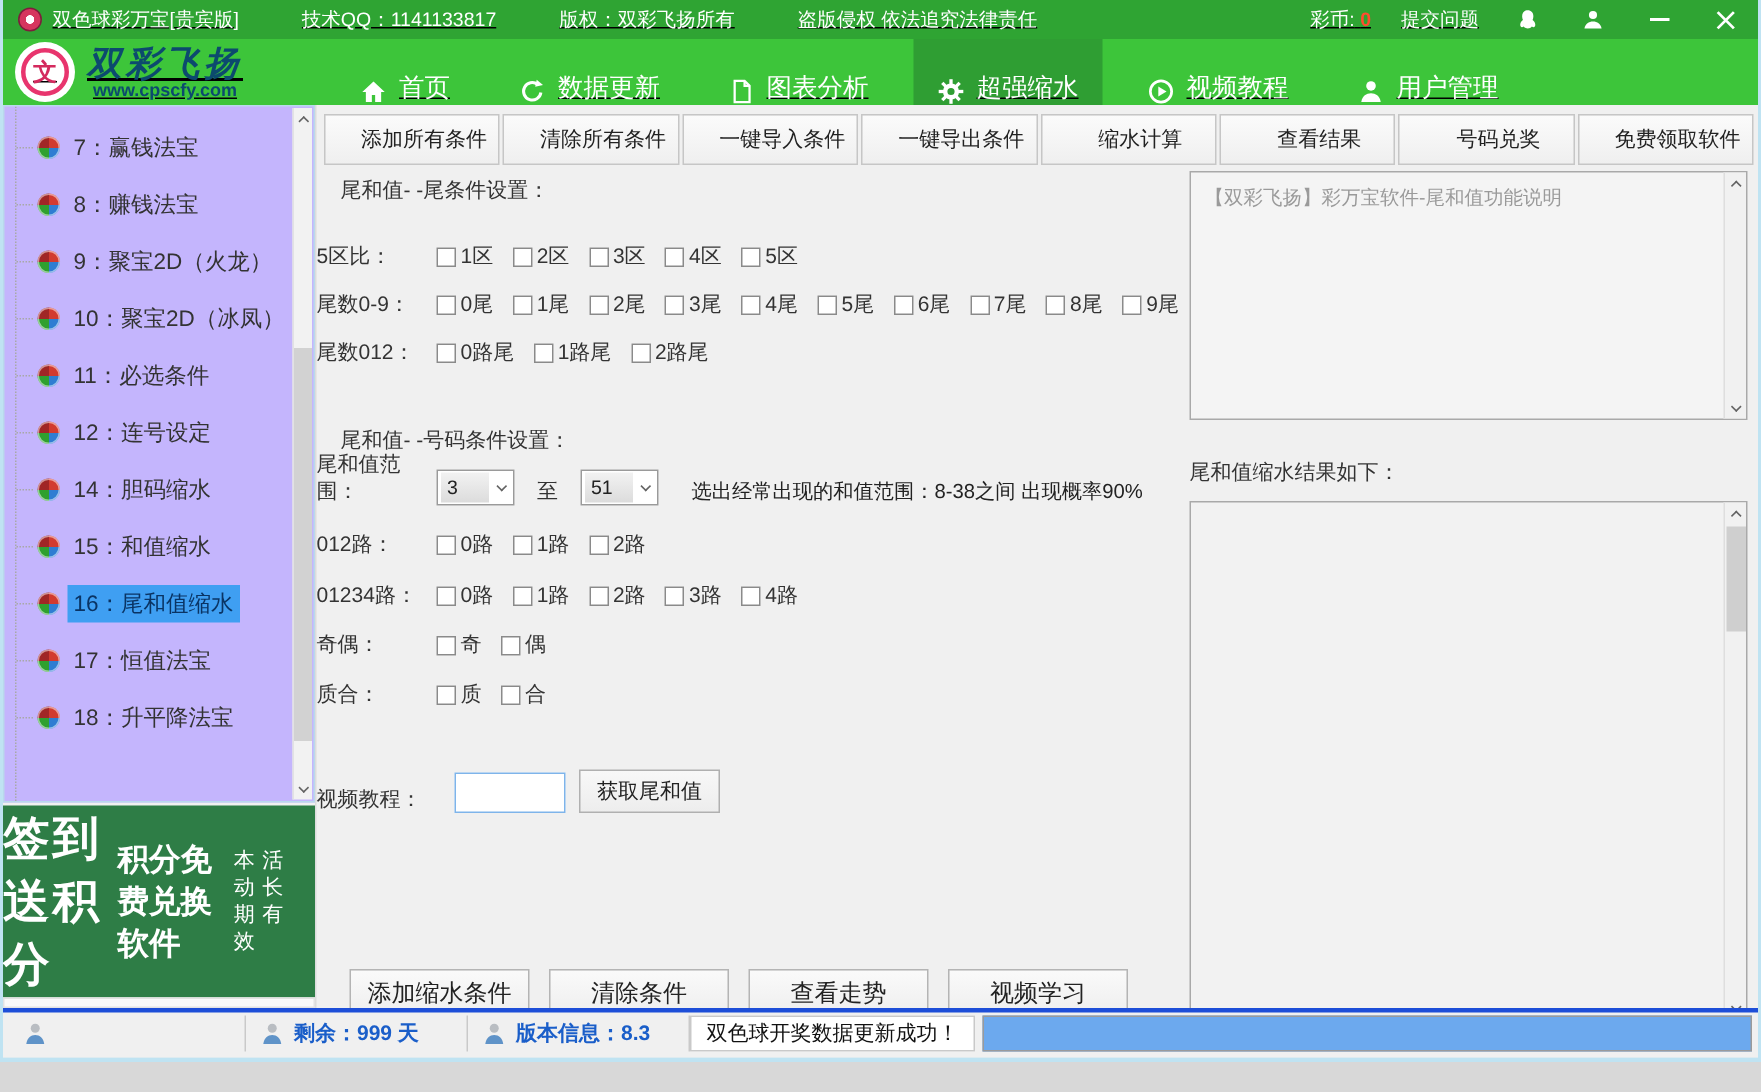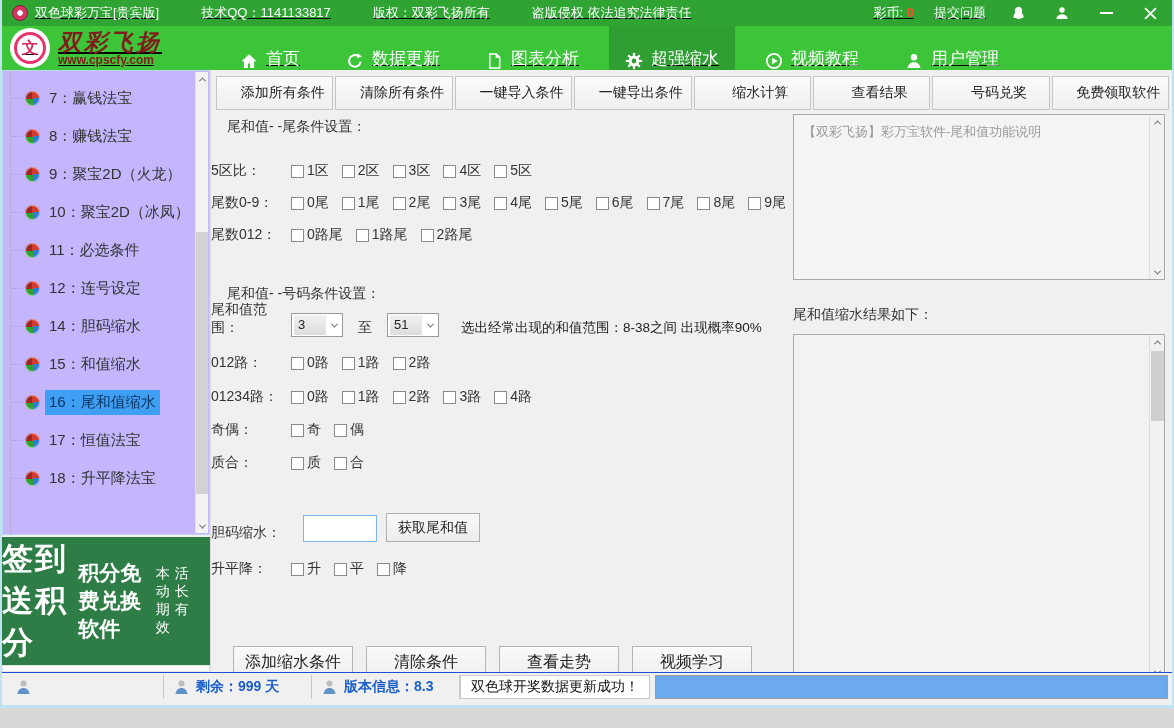--- a/index.html
+++ b/index.html
@@ -22,21 +22,21 @@
   .tb-link{ cursor:pointer; }
   .tb-btn{ width:24px; height:26px; display:flex; align-items:center; justify-content:center; cursor:pointer; }
   .min-bar{ width:13px; height:2px; background:#fff; display:inline-block; }
   
   .navbar{ height:44px; background:var(--navbar-green); display:flex; align-items:stretch; }
   .brand{ width:208px; flex:none; display:flex; align-items:center; padding-left:8px; gap:8px; }
   .brand-logo{ width:40px; height:40px; border-radius:50%; background:#fff; flex:none;
     display:flex; align-items:center; justify-content:center; }
   .brand-ring{ width:32px; height:32px; border-radius:50%; border:3px solid #e8356e; color:#d42a5e;
     display:flex; align-items:center; justify-content:center; font-size:16px; font-weight:bold; }
-  .brand-txt{ display:flex; flex-direction:column; line-height:1.05; color:#7f1d1d; }
+  .brand-txt{ display:flex; flex-direction:column; line-height:1.05; color:#0c4a6e;align-items:center; }
   .brand-name{ font-size:23px; font-weight:bold; font-style:italic; letter-spacing:3px; }
   .brand-site{ font-size:12px; font-weight:bold; }
   .nav-items{ display:flex; margin-left:14px; }
   .nav-item{ display:flex; align-items:flex-end; gap:8px; padding:0 16px; margin-right:14px;
     color:#fff; font-size:17px; cursor:pointer; }
   .nav-item.active{ background:var(--active-tab-green); }
   .nav-item svg{ flex:none; }
   
   .app-body{ position:absolute; top:70px; left:0; right:0; bottom:33px; display:flex; }
   .sidebar{ width:208px; flex:none; position:relative; background:#f0f0f0; }
@@ -97,21 +97,21 @@
   .info-text{ position:absolute; left:9px; top:8px; right:22px; color:#9a9a9a; font-size:13px; }
   .box-scroll{ position:absolute; top:0; right:0; bottom:0; width:15px; background:#f1f1f1;
     border-left:1px solid #dedede; }
   .box-scroll .sb-btn{ width:15px; }
   .box-thumb{ position:absolute; top:16px; left:1px; width:13px; height:70px; background:#cfcfcf; cursor:pointer; }
   .result-label{ position:absolute; left:582px; top:236px; font-size:14px; color:#333; }
   .result-box{ position:absolute; left:582px; top:264px; width:372px; height:346px; background:#f2f2f2;
     border:1px solid #a9a9a9; }
   
   .statusbar{ position:absolute; left:0; right:0; bottom:0; height:33px; background:#f0f0f0;
-    border-top:1px solid #1d4ed8; display:flex; padding:2px 4px 5px; }
+    border-top:3px solid #1d4ed8; display:flex; align-items:center; padding:2px 4px 5px; }
   .st-cell{ height:24px; display:flex; align-items:center; gap:7px; padding:0 10px;
     border-right:1px solid #c9c9c9; }
   .st-cell.c0{ width:158px; } .st-cell.c1{ width:148px; } .st-cell.c2{ width:148px; }
   .st-cell.c3{ width:190px; background:#fff; border:1px solid #c9c9c9; }
   .st-blue{ color:var(--status-blue); font-weight:bold; font-size:14px; white-space:nowrap; }
   .st-msg{ font-size:14px; color:#111; white-space:nowrap; }
   .progress{ flex:1; height:24px; margin-left:5px; border:1px solid #9a9a9a; background:var(--progress-blue); }
 </style>
 </head>
 <body>
@@ -503,43 +503,25 @@
               <span>质</span>
             </span>
             <span class="opt">
               <span class="cb"></span>
               <span>合</span>
             </span>
           </span>
       </div>
 
       <div class="frow" style="top:442px;height:30px">
-        <span class="rlabel" style="width:92px">胆码缩水：</span>
+        <span class="rlabel" style="width:92px">视频教程：</span>
         <input class="prev-input" value="" style="">
         <button class="get-btn">获取尾和值</button>
       </div>
 
-      <div class="frow" style="top:484px">
-        <span class="rlabel">升平降：</span>
-        <span class="opts">
-
-        <span class="opt">
-              <span class="cb"></span>
-              <span>升</span>
-            </span>
-            <span class="opt">
-              <span class="cb"></span>
-              <span>平</span>
-            </span>
-            <span class="opt">
-              <span class="cb"></span>
-              <span>降</span>
-            </span>
-          </span>
-      </div>
 
       <div class="form-buttons">
 
       <button class="fbtn"><span>添加缩水条件</span></button>
           <button class="fbtn"><span>清除条件</span></button>
           <button class="fbtn"><span>查看走势</span></button>
           <button class="fbtn"><span>视频学习</span></button>
         </div>
 
       <div class="info-box">

